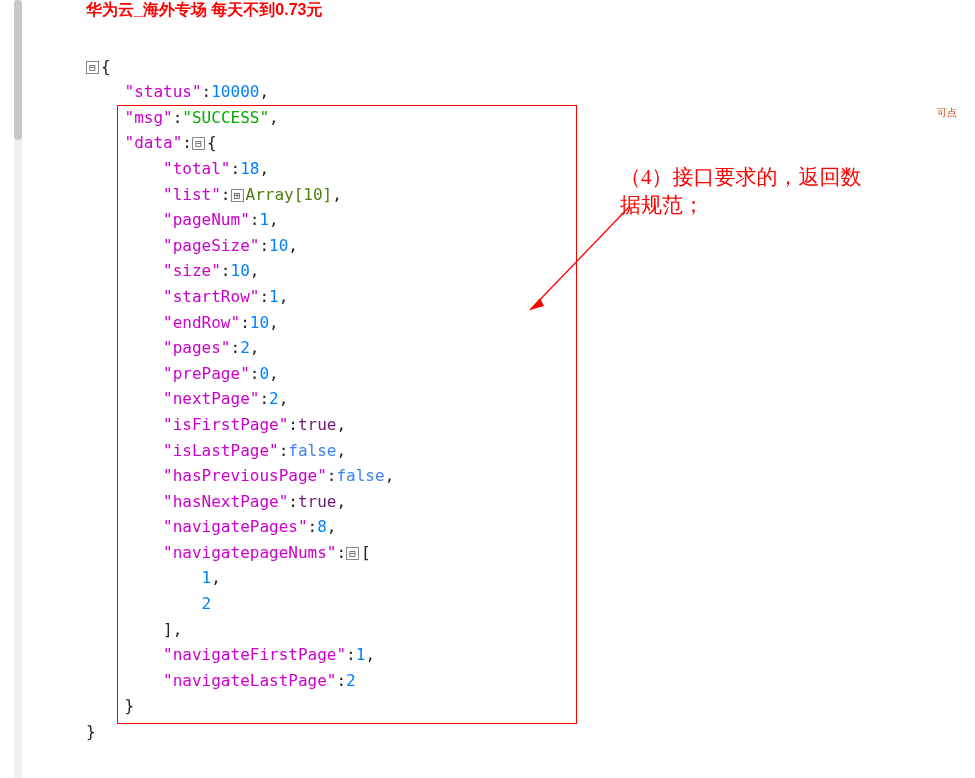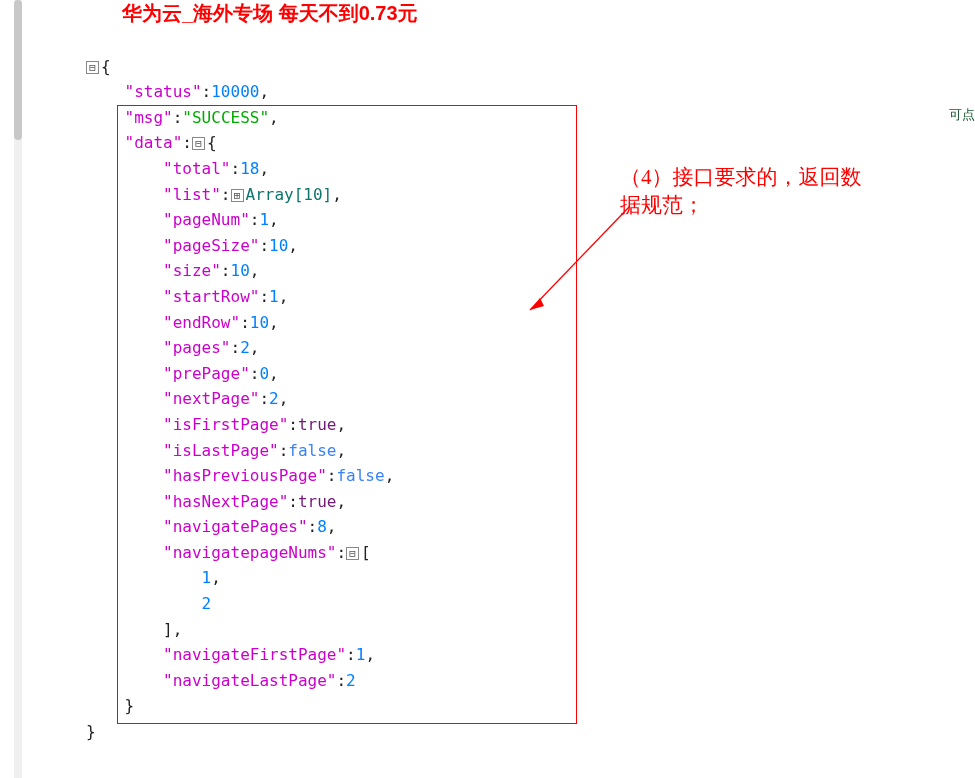--- a/index.html
+++ b/index.html
@@ -27,30 +27,29 @@
       height: 140px;
       background: #c8c8c8;
       border-radius: 4px;
     }
     .header-ad {
       position: absolute;
       top: 0;
       left: 86px;
       color: #ff0000;
       font-weight: bold;
-      font-size: 20px;
+      font-size: 16px;
       font-family: "Microsoft YaHei", sans-serif;
-      margin-left: 36px;
     }
     .right-hint {
       position: absolute;
       top: 106px;
-      right: 0;
-      color: #14532d;
-      font-size: 13px;
+      right: 18px;
+      color: #c2410c;
+      font-size: 10px;
       font-family: "Microsoft YaHei", sans-serif;
     }
     .json-viewer {
       position: absolute;
       top: 28px;
       left: 86px;
       font-size: 16px;
       line-height: 25.6px;
       font-family: "SimSun", "NSimSun", monospace;
       white-space: pre;
@@ -67,21 +66,21 @@
       cursor: pointer;
       color: #555;
       margin-right: 2px;
     }
     .key { color: #cc00cc; }
     .num { color: #0080ff; }
     .str { color: #00aa00; }
     .bool-true { color: #701a75; }
     .bool-false { color: #3b82f6; }
     .punct { color: #222; }
-    .arr-type { color: #0f766e; }
+    .arr-type { color: #4d7c0f; }
     .brace { color: #222; }
     .redbox {
       position: absolute;
       border: 1.5px solid #ff0000;
       pointer-events: none;
     }
     .annotation {
       position: absolute;
       color: #ff0000;
       font-family: "SimSun", serif;

